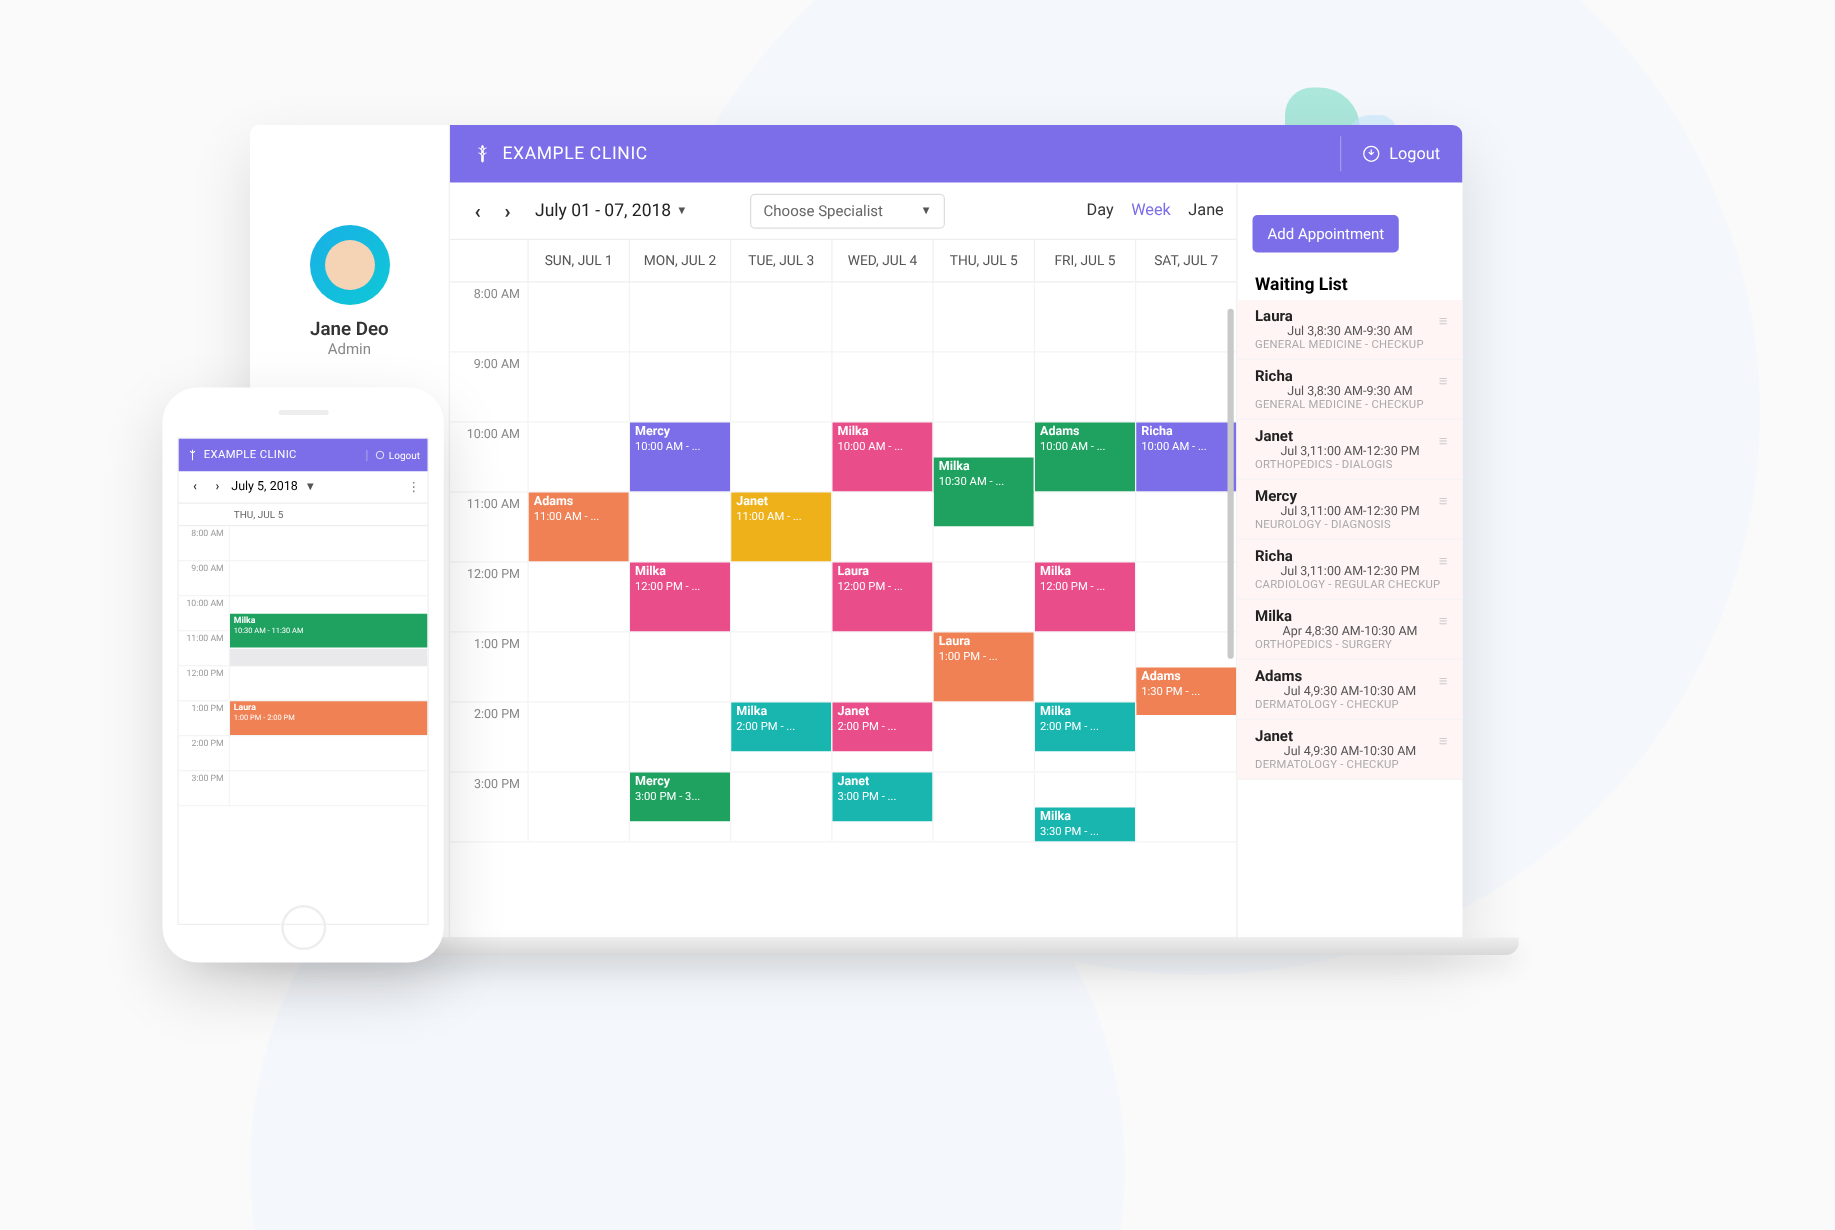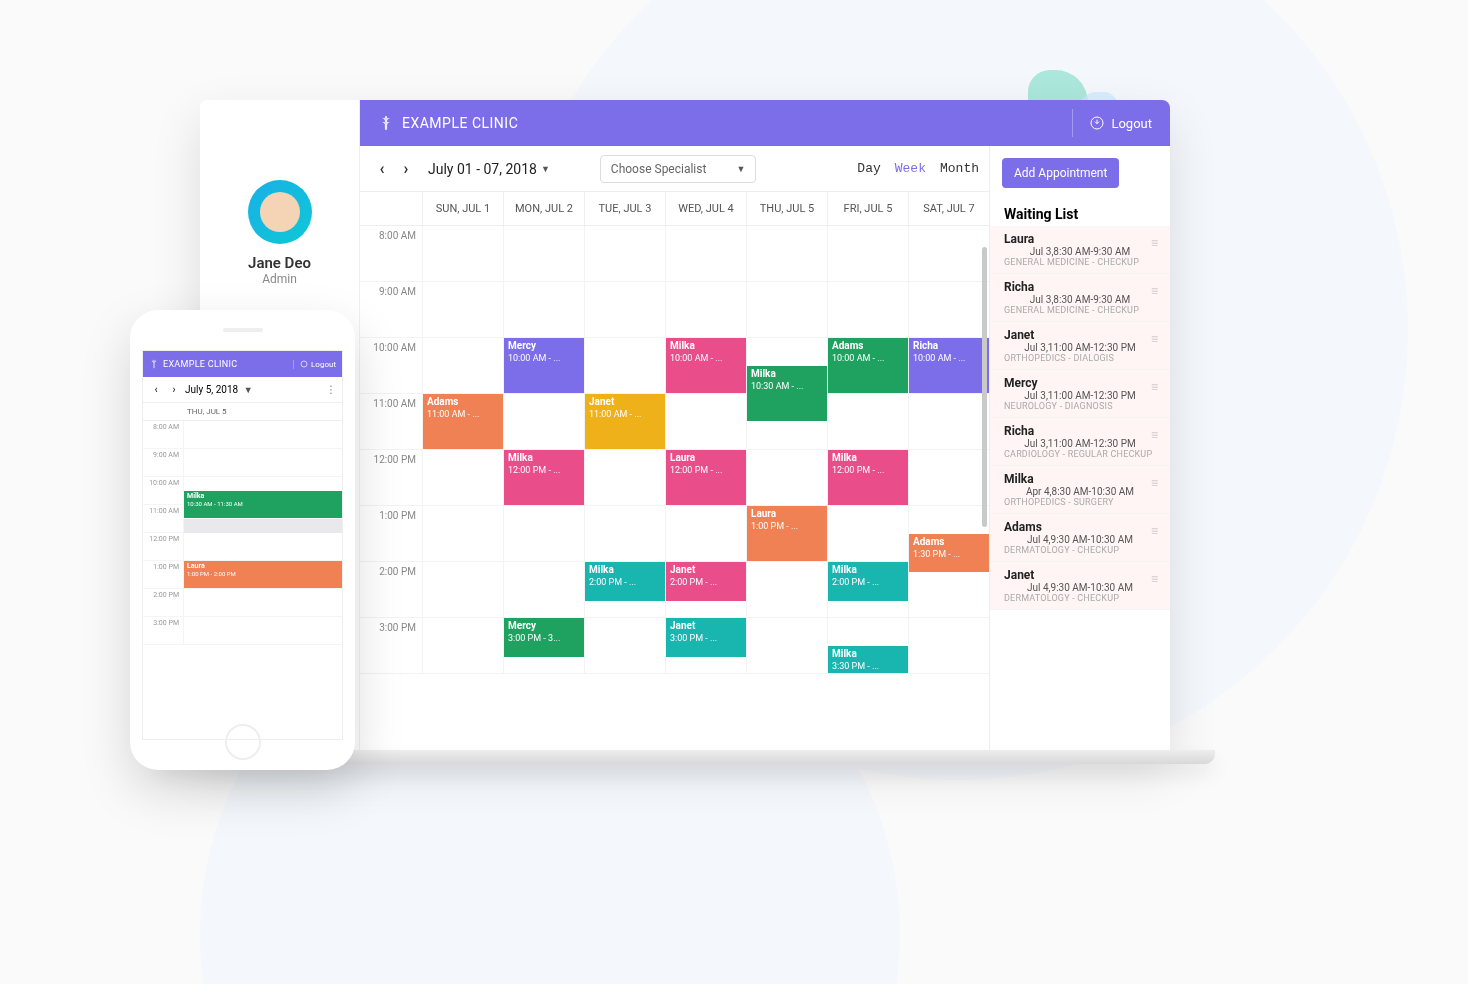--- a/index.html
+++ b/index.html
@@ -30,21 +30,21 @@
 
   .content { flex:1; display:flex; overflow:hidden; }
   .calendar-pane { flex:1; border-right: 1px solid #eee; display:flex; flex-direction:column; position:relative;}
   .toolbar { height: 46px; border-bottom: 1px solid #eee; display:flex; align-items:center; padding: 0 10px; gap: 10px;}
   .nav-arrows { display:flex; }
   .nav-arrow { width: 24px; height:24px; display:flex; align-items:center; justify-content:center; cursor:pointer; font-weight:bold; color:#333;}
   .date-range { font-size: 14px; color:#222; display:flex; align-items:center; gap:4px;}
   .dropdown-caret { font-size: 9px; color:#555;}
   .select-spec { border:1px solid #ddd; border-radius:4px; padding: 6px 10px; font-size:12px; color:#666; display:flex; align-items:center; gap: 30px; margin-left: 40px;}
   .view-switch { margin-left: auto; display:flex; gap:14px; font-size:13px;}
-  .view-switch span { color:#333; cursor:pointer;font-family:Liberation Mono, monospace; }
+  .view-switch span { color:#333; cursor:pointer; }
   .view-switch .active { color:#7b6ee8; }
 
   .calendar-grid { flex:1; overflow:auto; position:relative; }
   .day-header { display:grid; grid-template-columns: 62px repeat(7, 1fr); border-bottom:1px solid #eee; }
   .day-header div { font-size: 11px; color:#555; padding: 10px 4px; text-align:center; border-left:1px solid #f0f0f0;}
   .day-header div:first-child { border-left:none;}
   .rows { position:relative; }
   .hour-row { display:grid; grid-template-columns: 62px repeat(7, 1fr); height: 56px; border-bottom:1px solid #f3f3f3;}
   .hour-row .time { font-size:10px; color:#888; text-align:right; padding: 4px 6px 0 0;}
   .hour-row .cell { border-left:1px solid #f3f3f3; position:relative;}
@@ -52,21 +52,21 @@
   .event .en { font-weight:700; font-size:10px; display:block;}
   .event .et { font-size:9px; white-space:nowrap; overflow:hidden; text-overflow:ellipsis;}
   .c-purple { background:#7b6ee8; }
   .c-orange { background:#ef8155; }
   .c-pink { background:#e94e8a; }
   .c-green { background:#1fa260; }
   .c-amber { background:#eeb11a; }
   .c-cyan { background:#19b6b0; }
 
   .side-panel { width: 180px; padding: 10px 0 0 0; display:flex; flex-direction:column; overflow:hidden;}
-  .add-btn { background:#7b6ee8; color:#fff; border:none; border-radius:4px; padding: 8px 12px; font-size:12px; margin: 2px auto 10px 12px; cursor:pointer; display:inline-block;}
+  .add-btn { background:#7b6ee8; color:#fff; border:none; border-radius:4px; padding: 8px 12px; font-size:12px; margin: 16px auto 10px 12px; cursor:pointer; display:inline-block;}
   .wl-title { font-weight:700; font-size:14px; padding: 8px 14px 4px;}
   .wl-list { overflow:auto; }
   .wl-item { padding: 6px 14px; border-bottom:1px solid #f4f4f4; background:#fff5f5; position:relative;}
   .wl-item .drag { position:absolute; right:12px; top:10px; color:#ccc; font-size:12px; cursor:grab;}
   .wl-name { font-weight:700; font-size:12px; color:#222;}
   .wl-time { font-size:10px; color:#555;text-align:center;}
   .wl-cat { font-size:9px; color:#aaa; letter-spacing:.2px;}
 
   
   .phone { position:absolute; left: 130px; top: 310px; width: 225px; height: 460px; background:#fff; border-radius: 28px; box-shadow: 0 20px 50px rgba(0,0,0,.15); z-index:5; padding: 40px 12px 30px 12px;}
@@ -141,21 +141,21 @@
             <span>July 01 - 07, 2018</span>
             <span class="dropdown-caret">▼</span>
           </div>
           <div class="select-spec">
             <span>Choose Specialist</span>
             <span class="dropdown-caret">▼</span>
           </div>
           <div class="view-switch">
             <span>Day</span>
             <span class="active">Week</span>
-            <span>Month</span>
+            <span>Jane</span>
           </div>
         </div>
 
         <div class="calendar-grid">
           <div class="day-header" id="day-header">
               <div></div>
               <div>SUN, JUL 1</div>
               <div>MON, JUL 2</div>
               <div>TUE, JUL 3</div>
               <div>WED, JUL 4</div>

